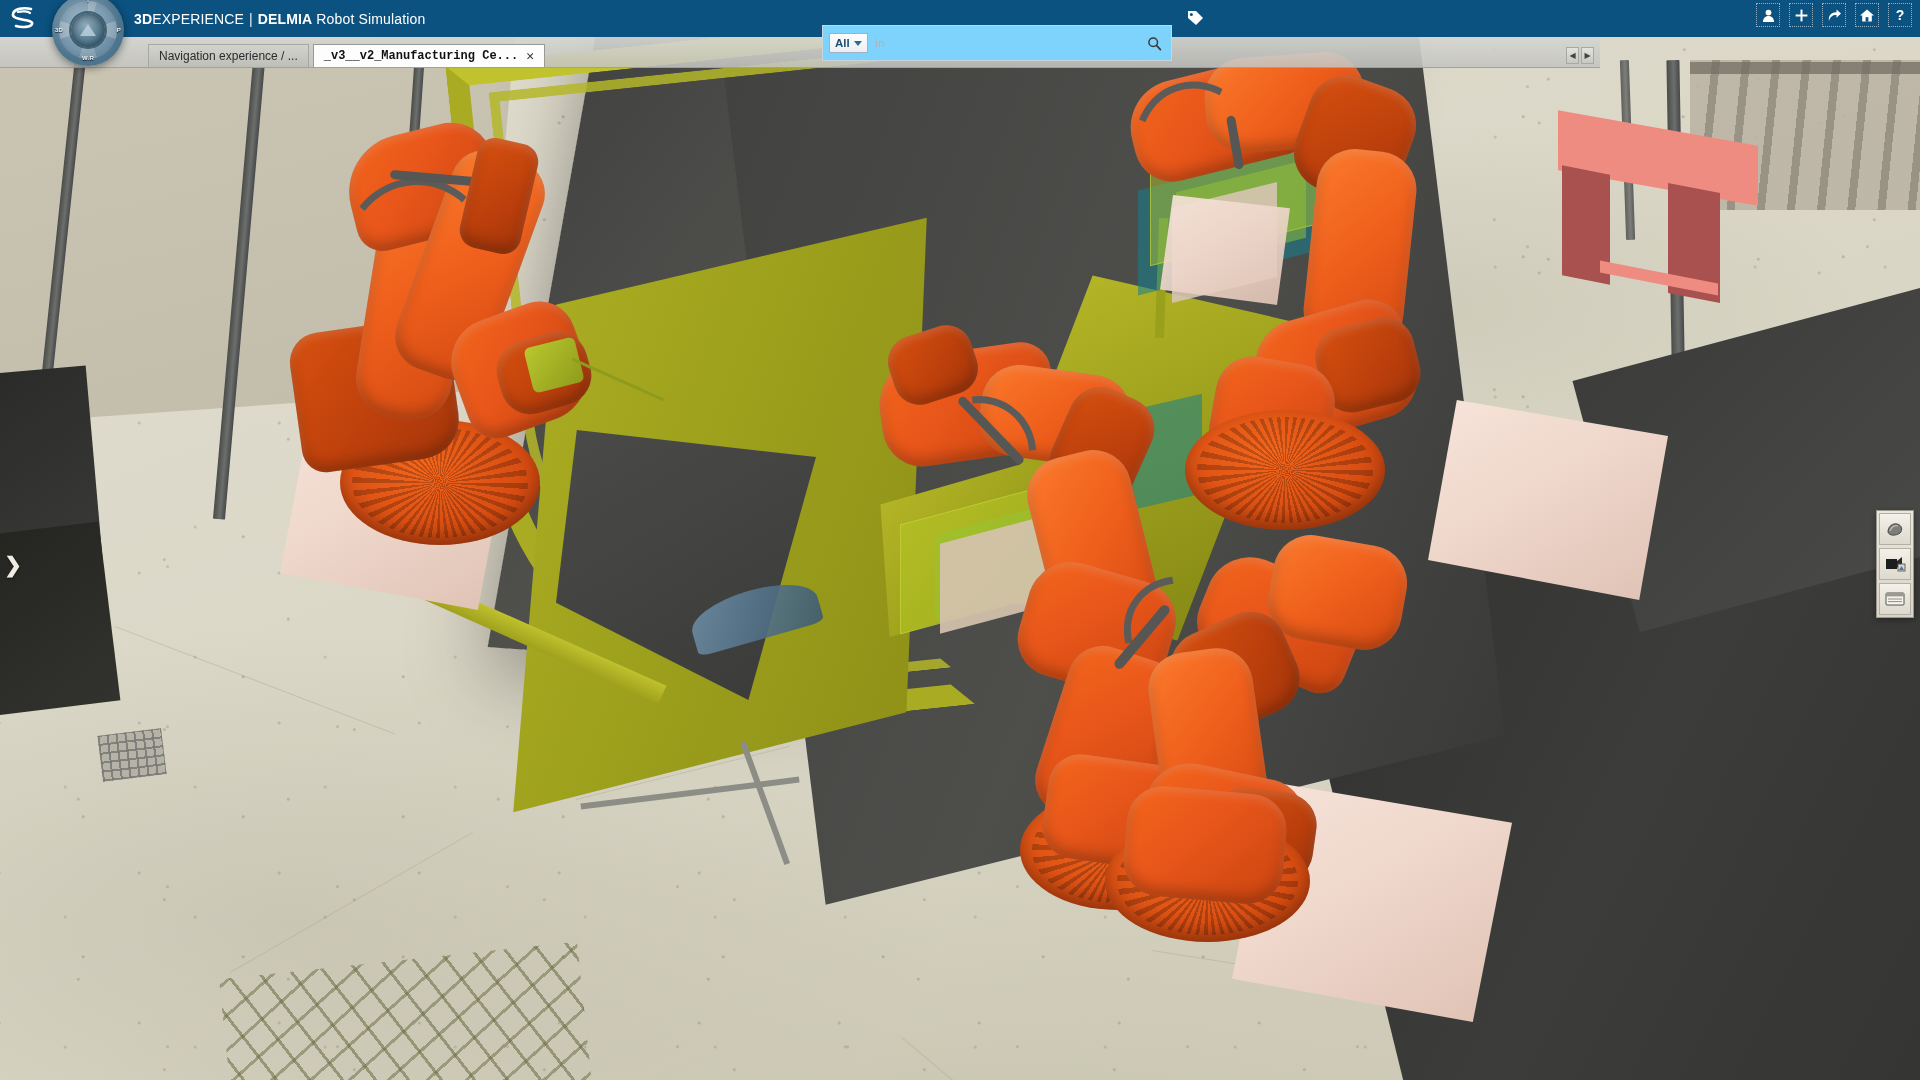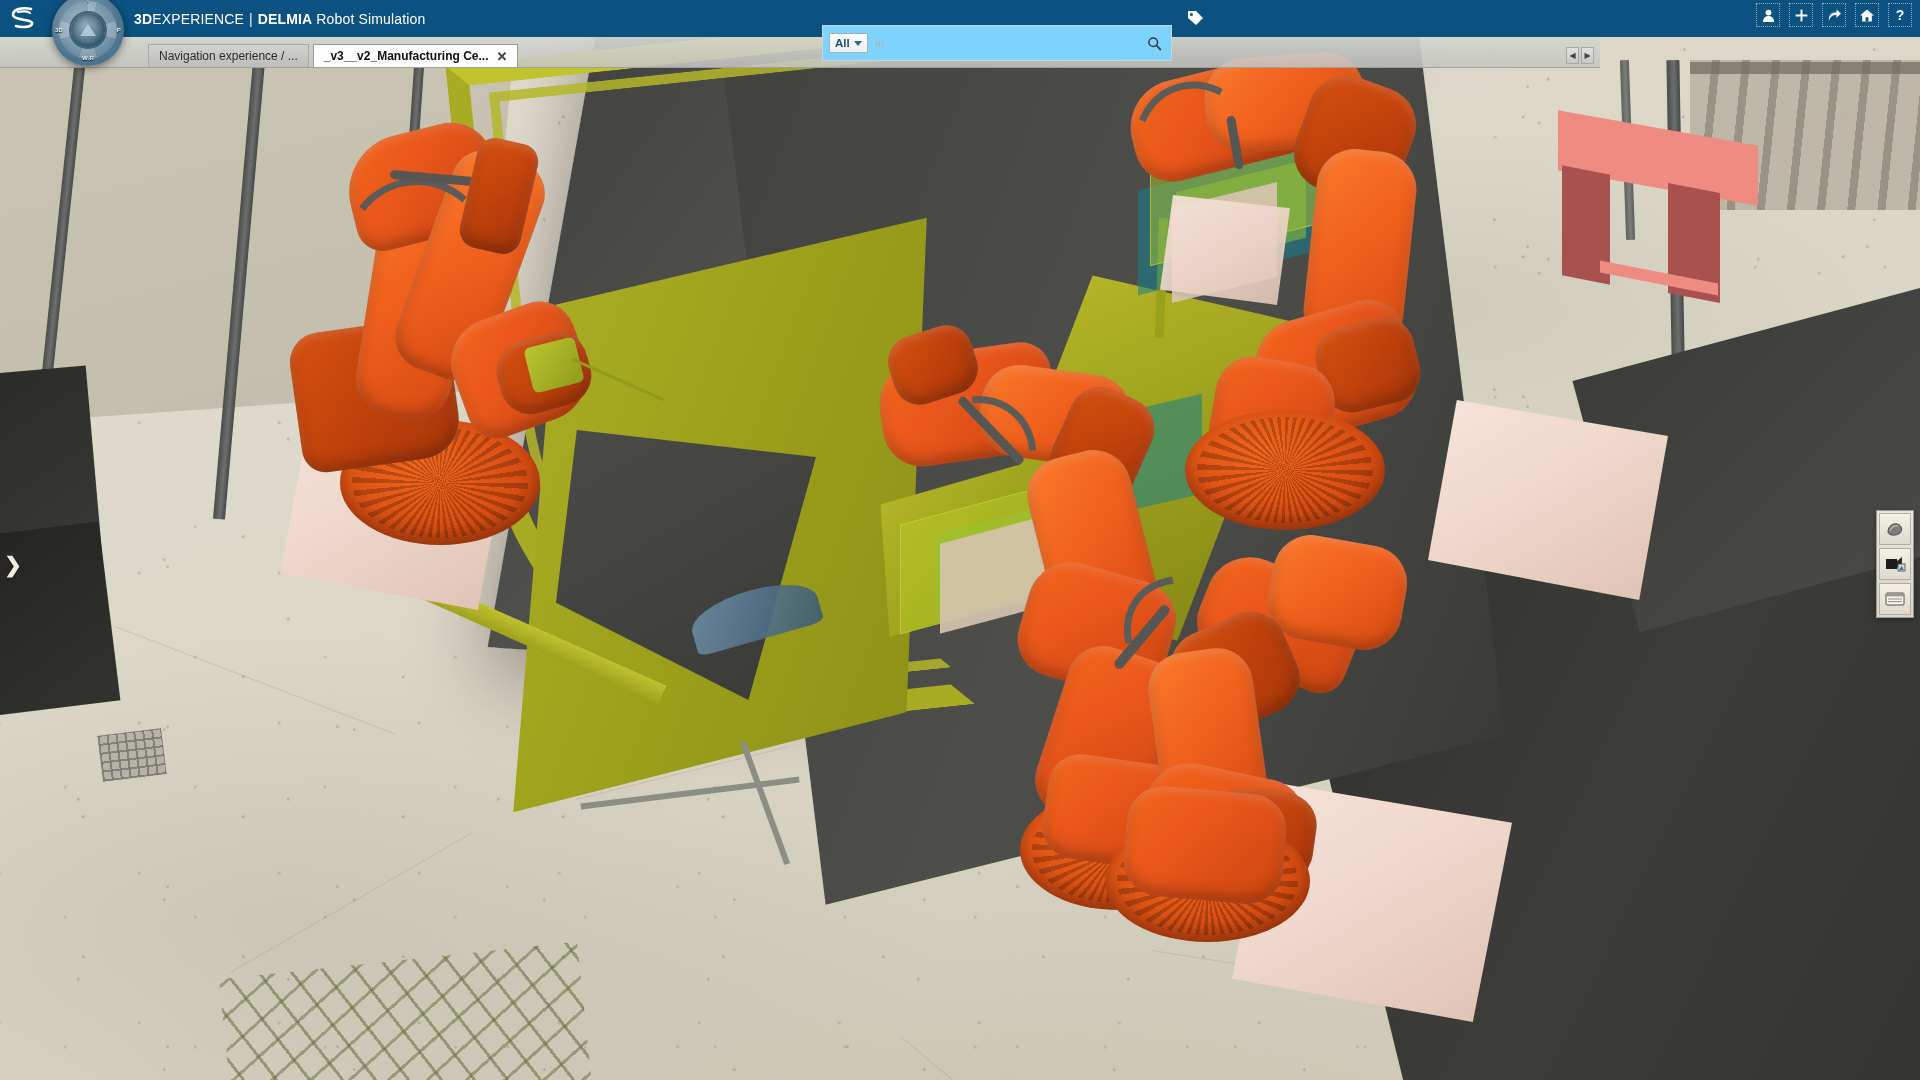--- a/index.html
+++ b/index.html
@@ -255,20 +255,21 @@
     font-size:12px; color:#2c2c2c;
     background:linear-gradient(180deg,#d2d2ce,#bebeb9);
     border:1px solid #a8a8a3; border-bottom:none;
     white-space:nowrap; cursor:pointer;
     max-width:250px;
   }
   .tab:first-child{ margin-left:148px; }
   .tab.active{
     background:#fdfdfd; color:#111; font-weight:bold;
     border-color:#9a9a95;
+    font-family:Liberation Mono, monospace;
   }
   .tab .close{
     font-size:13px; font-weight:bold; color:#3a3a3a; cursor:pointer; line-height:1;
   }
   #tabnav{
     position:absolute; right:6px; bottom:3px; display:flex; gap:2px;
   }
   #tabnav div{
     width:13px;height:17px; display:flex;align-items:center;justify-content:center;
     background:linear-gradient(180deg,#e2e2de,#c8c8c3); border:1px solid #a9a9a4;

